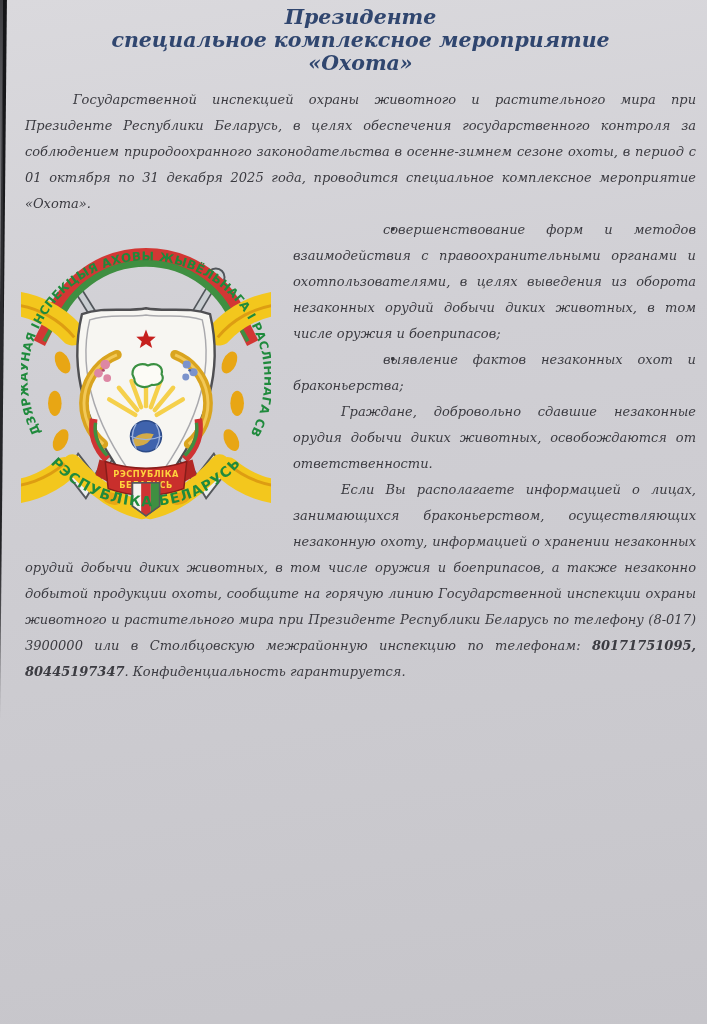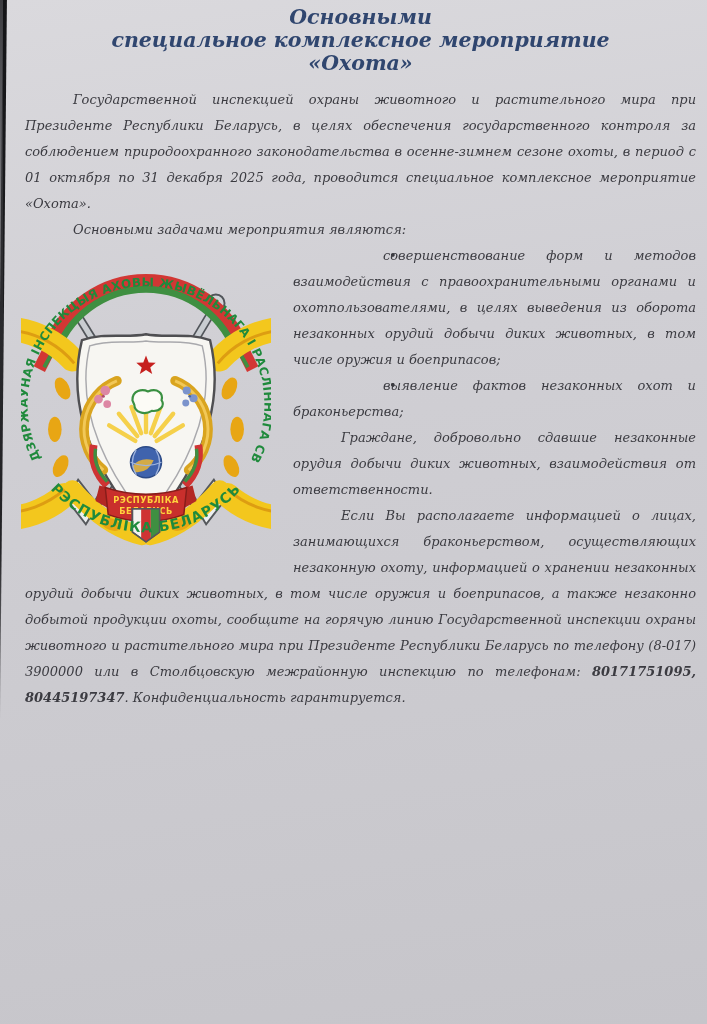--- a/index.html
+++ b/index.html
@@ -30,28 +30,27 @@
 </style>
 </head>
 <body>
 
 <div class="photo-edge"></div>
 <div class="photo-edge2"></div>
 
 <div class="sheet">
 
   <h1 class="title">
-    <span>Основными</span>
+    <span>Президенте</span>
     <span>специальное комплексное мероприятие</span>
     <span>«Охота»</span>
   </h1>
 
   <p class="indent">Государственной инспекцией охраны животного и растительного мира при Президенте Республики Беларусь, в целях обеспечения государственного контроля за соблюдением природоохранного законодательства в осенне-зимнем сезоне охоты, в период с 01 октября по 31 декабря 2025 года, проводится специальное комплексное мероприятие «Охота».</p>
 
-  <p class="indent">Основными задачами мероприятия являются:</p>
 
   <div class="emblem-box">
     <svg width="250" height="322" viewBox="0 0 256 332" preserveAspectRatio="xMidYMid meet">
       <defs>
         <path id="arcTop" d="M 22 225 A 122 122 0 1 1 234 225" fill="none"></path>
         <path id="arcBottom" d="M 27 249 A 132 132 0 0 0 229 249" fill="none"></path>
         <clipPath id="miniShieldClip">
           <polygon points="114,272 142,272 142,296 128,306 114,296"></polygon>
         </clipPath>
       </defs>
@@ -166,17 +165,17 @@
     </svg>
   </div>
 
   <p class="bullet">
     <span class="dot">•</span><span>совершенствование форм и методов взаимодействия с правоохранительными органами и охотпользователями, в целях выведения из оборота незаконных орудий добычи диких животных, в том числе оружия и боеприпасов;</span>
   </p>
   <p class="bullet">
     <span class="dot">•</span><span>выявление фактов незаконных охот и браконьерства;</span>
   </p>
 
-  <p class="indent">Граждане, добровольно сдавшие незаконные орудия добычи диких животных, взаимодействия от ответственности.</p>
+  <p class="indent">Граждане, добровольно сдавшие незаконные орудия добычи диких животных, освобождаются от ответственности.</p>
 
   <p class="indent"><span>Если Вы располагаете информацией о лицах, занимающихся браконьерством, осуществляющих незаконную охоту, информацией о хранении незаконных орудий добычи диких животных, в том числе оружия и боеприпасов, а также незаконно добытой продукции охоты, сообщите на горячую линию Государственной инспекции охраны животного и растительного мира при Президенте Республики Беларусь по телефону (8-017) 3900000 или в Столбцовскую межрайонную инспекцию по телефонам: </span><span class="phones">80171751095, 80445197347</span><span>. Конфиденциальность гарантируется.</span></p>
 
 </div>
 
 </body></html>

